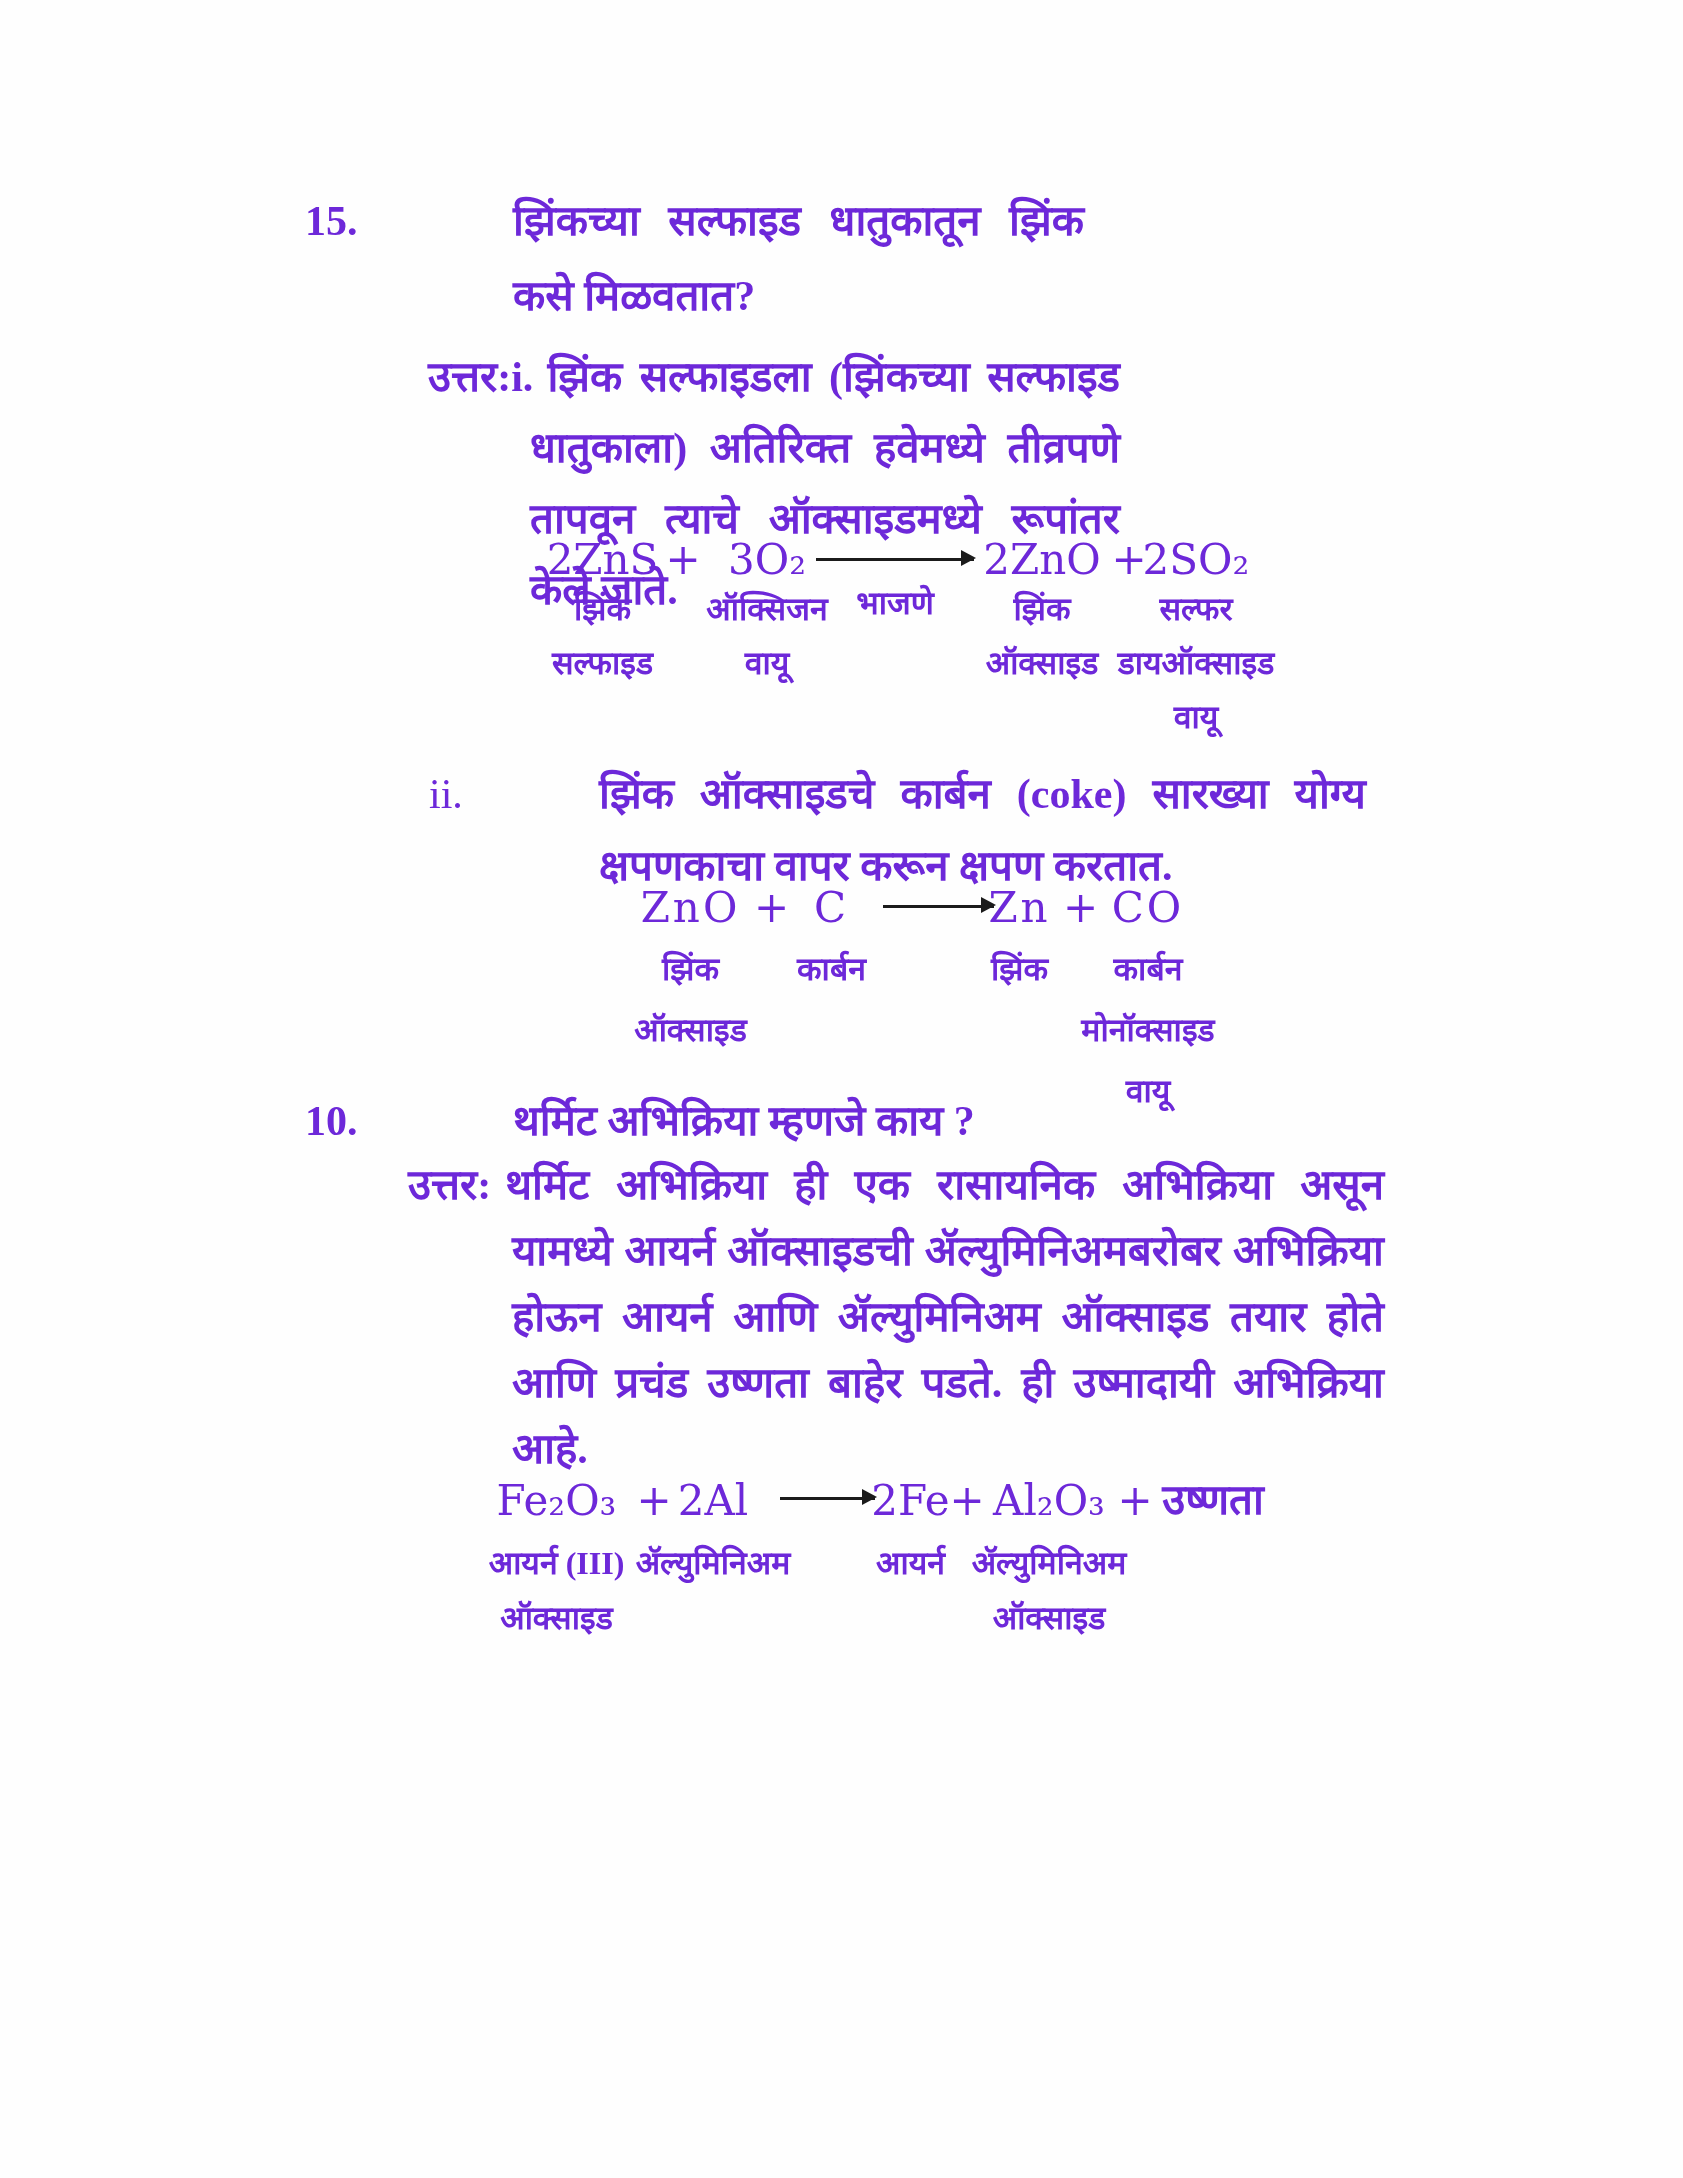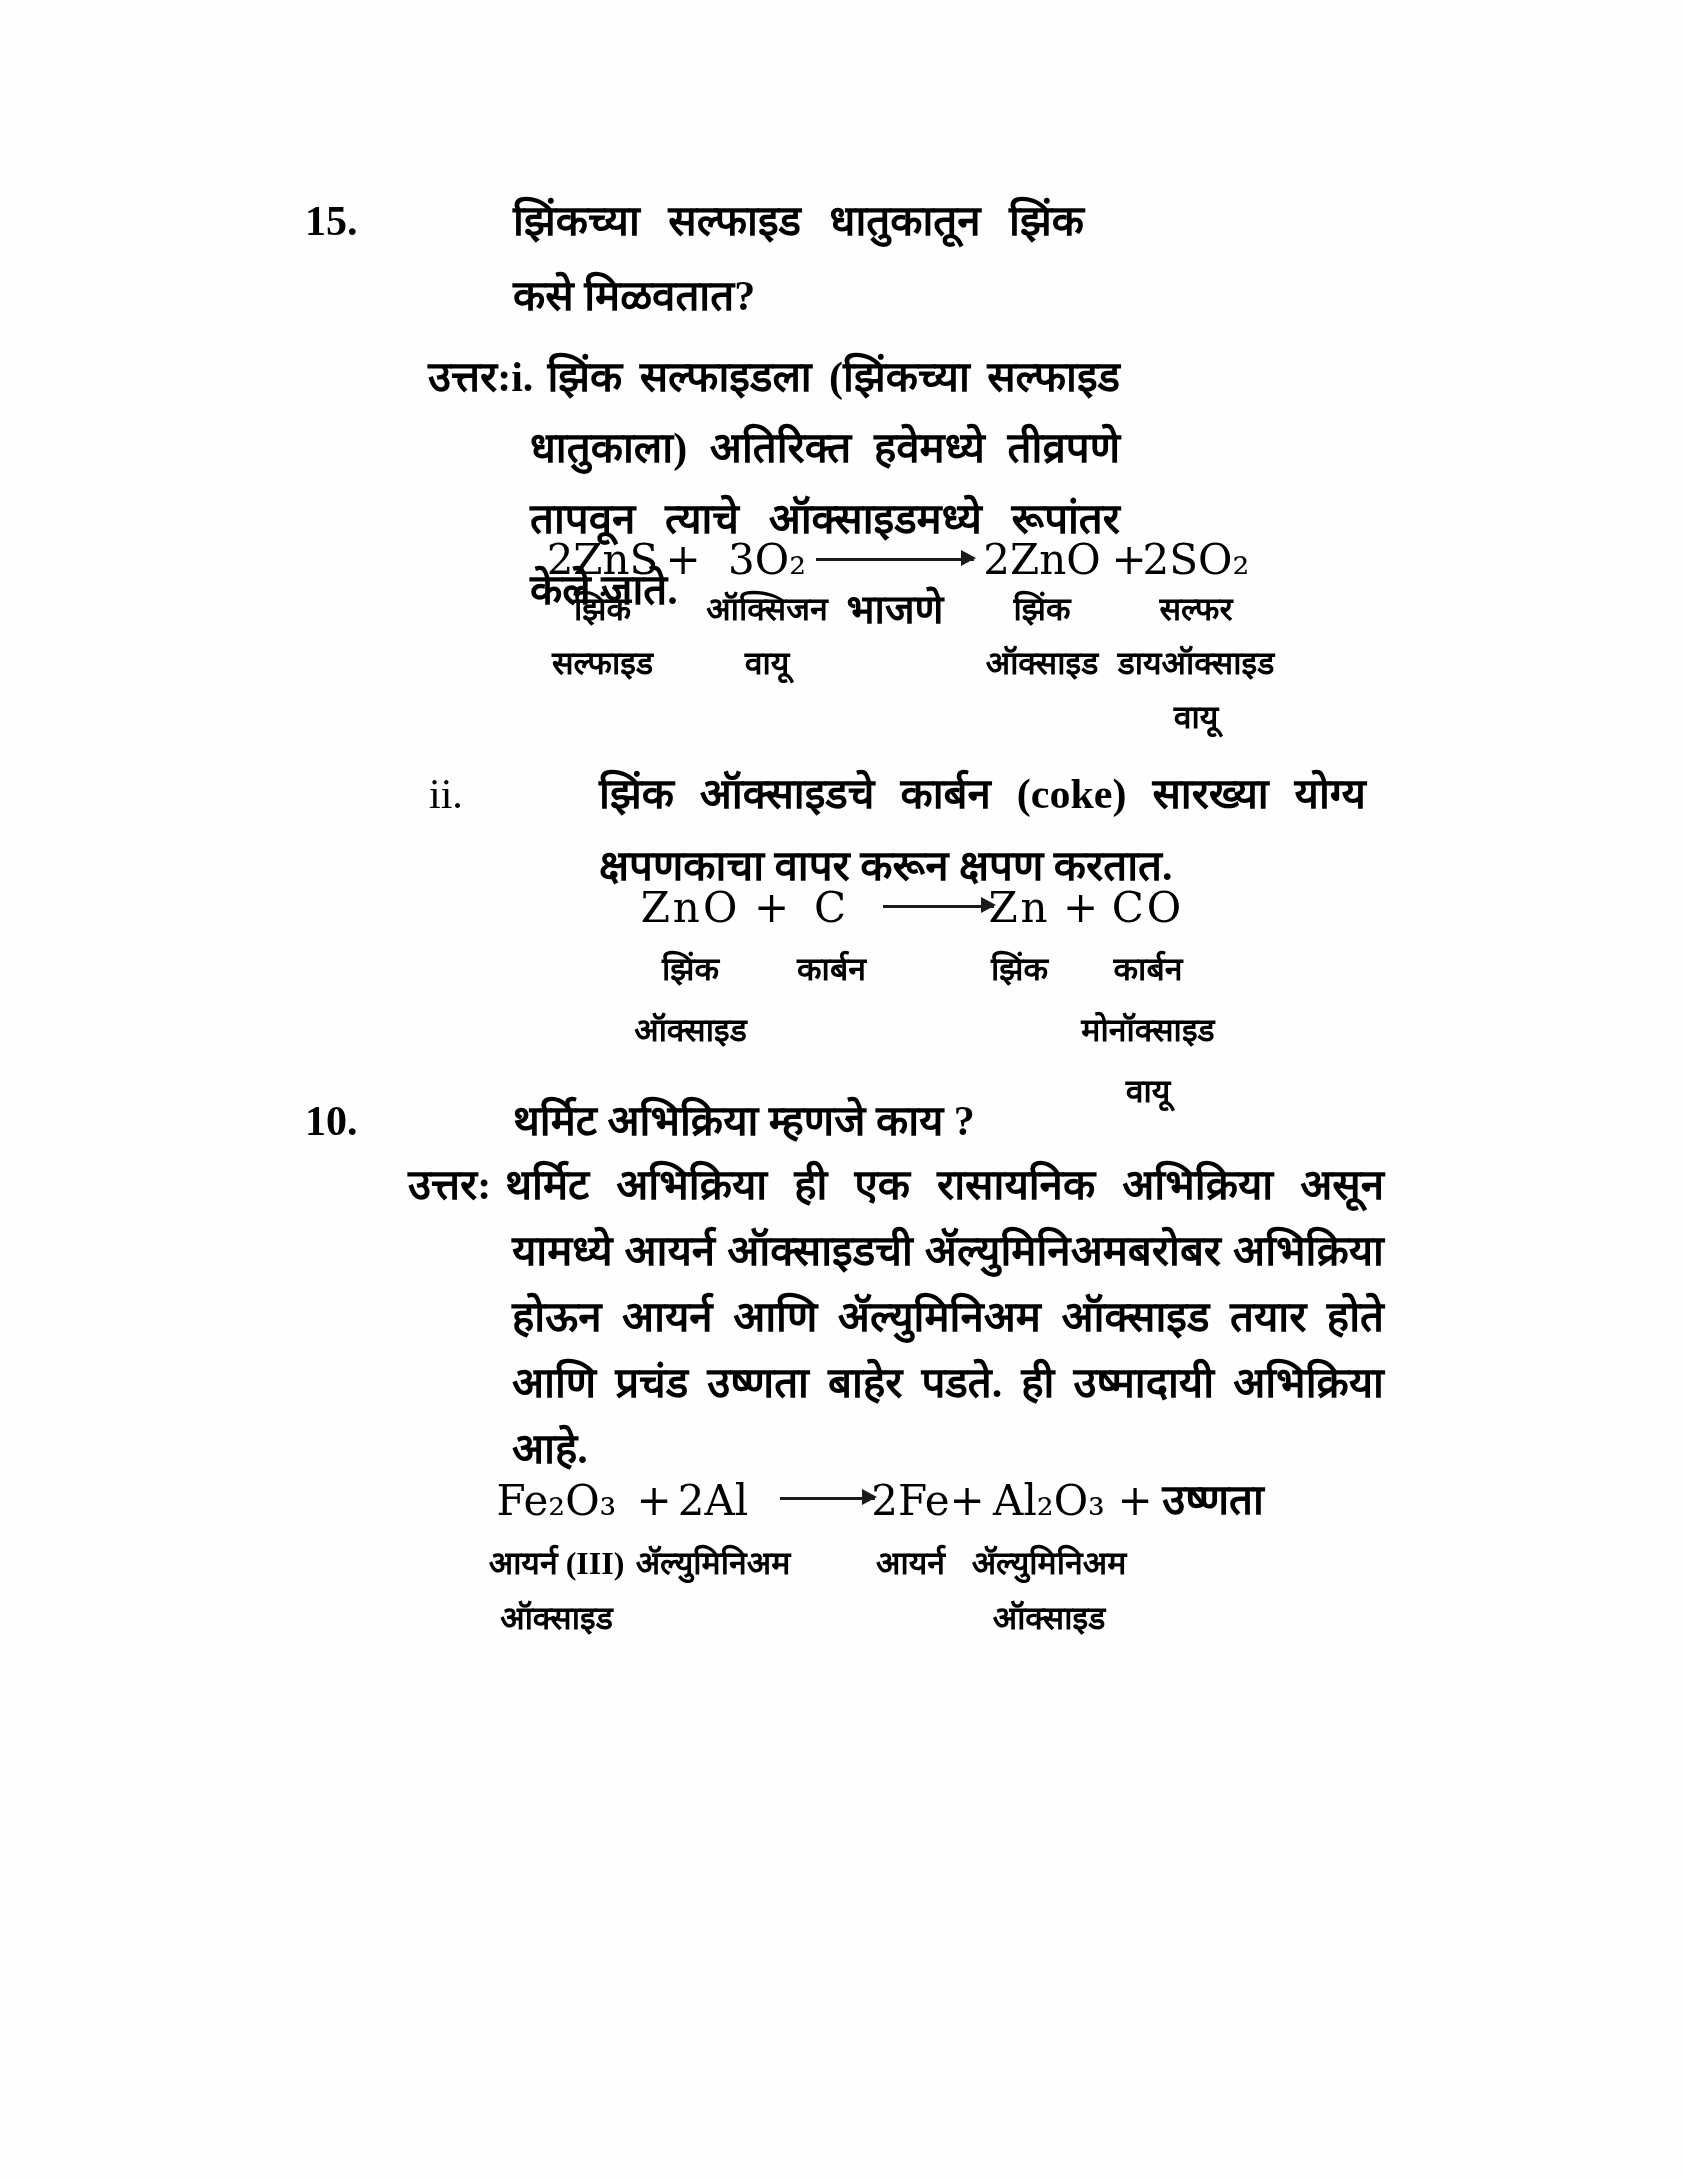--- a/index.html
+++ b/index.html
@@ -53,27 +53,27 @@
   .eq3 .eq-label{height:55px;line-height:55px;}
   
   .rxn-arrow{position:absolute;height:3px;background:#1b1b1b;}
   .rxn-arrow::after{
     content:"";position:absolute;right:-2px;top:-8px;width:0;height:0;
     border-left:15px solid #1b1b1b;
     border-top:8px solid transparent;border-bottom:8px solid transparent;
   }
   .arrow-caption{
     position:absolute;text-align:center;
-    font-size:40px;font-weight:700;white-space:nowrap;
+    font-size:32px;font-weight:700;white-space:nowrap;
   }
 </style>
 </head>
 <body style="background: rgb(254, 254, 254);">
 
-<div id="page" style="color: #000000;">
+<div id="page" style="color: #6d28d9;">
 
   <p class="para q15"><span class="qnum">15.</span><span>झिंकच्या सल्फाइड धातुकातून झिंक कसे मिळवतात?</span></p>
 
   <p class="para a15i"><span class="anslabel"><span>उत्तर:</span><span>i.</span></span><span>झिंक सल्फाइडला (झिंकच्या सल्फाइड धातुकाला) अतिरिक्त हवेमध्ये तीव्रपणे तापवून त्याचे ऑक्साइडमध्ये रूपांतर केले जाते.</span></p>
 
   <div class="eq eq1" style="top:537px;">
     <div class="eq-term" style="left:543px;width:119px;">
       <div class="eq-formula">2ZnS</div>
       <div class="eq-label">झिंक</div>
       <div class="eq-label">सल्फाइड</div>

